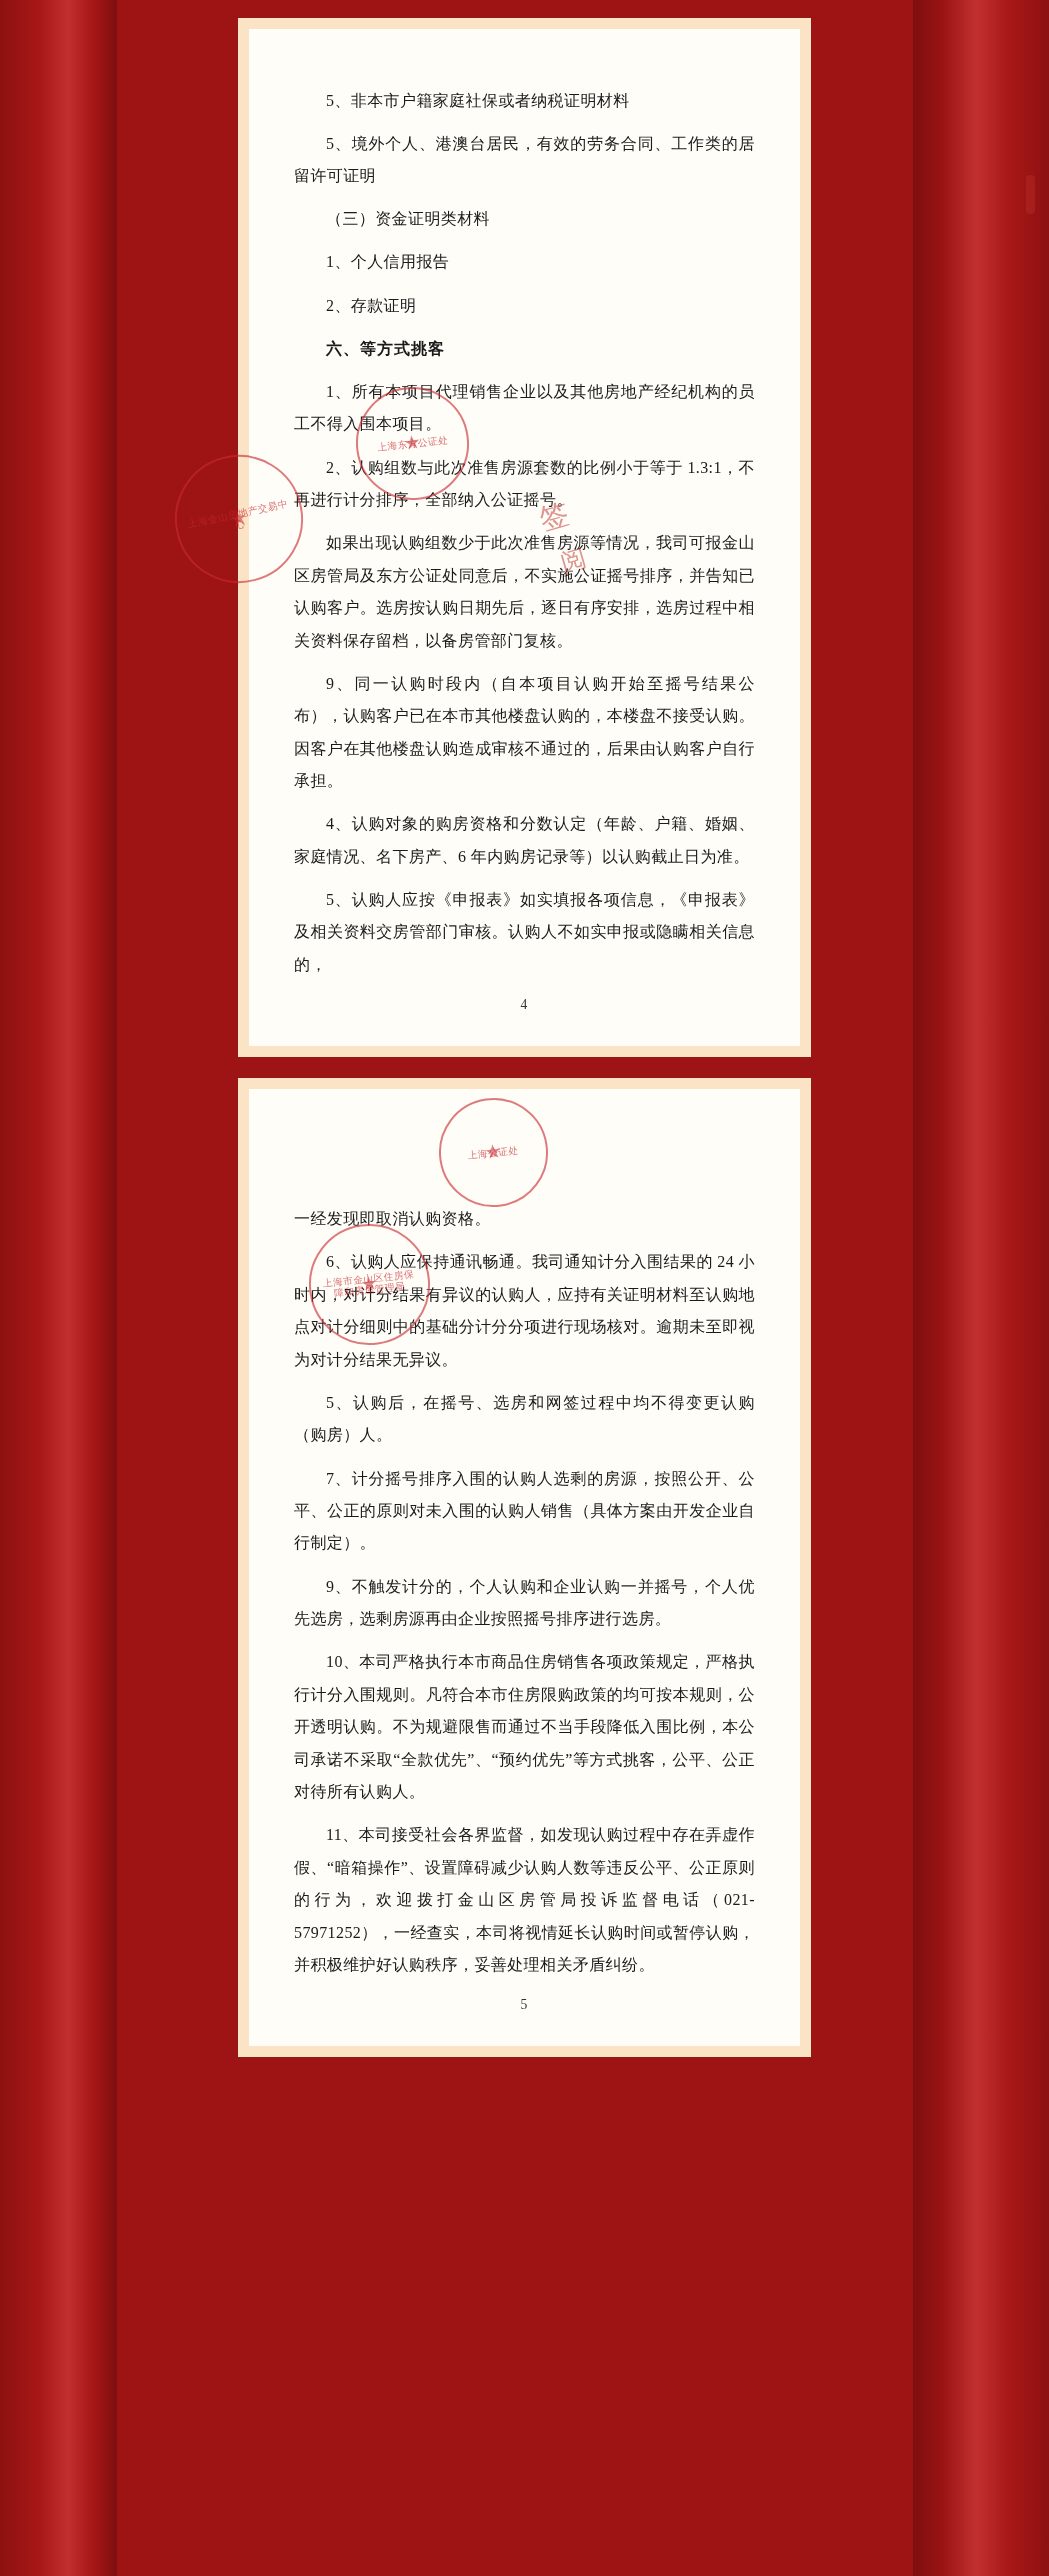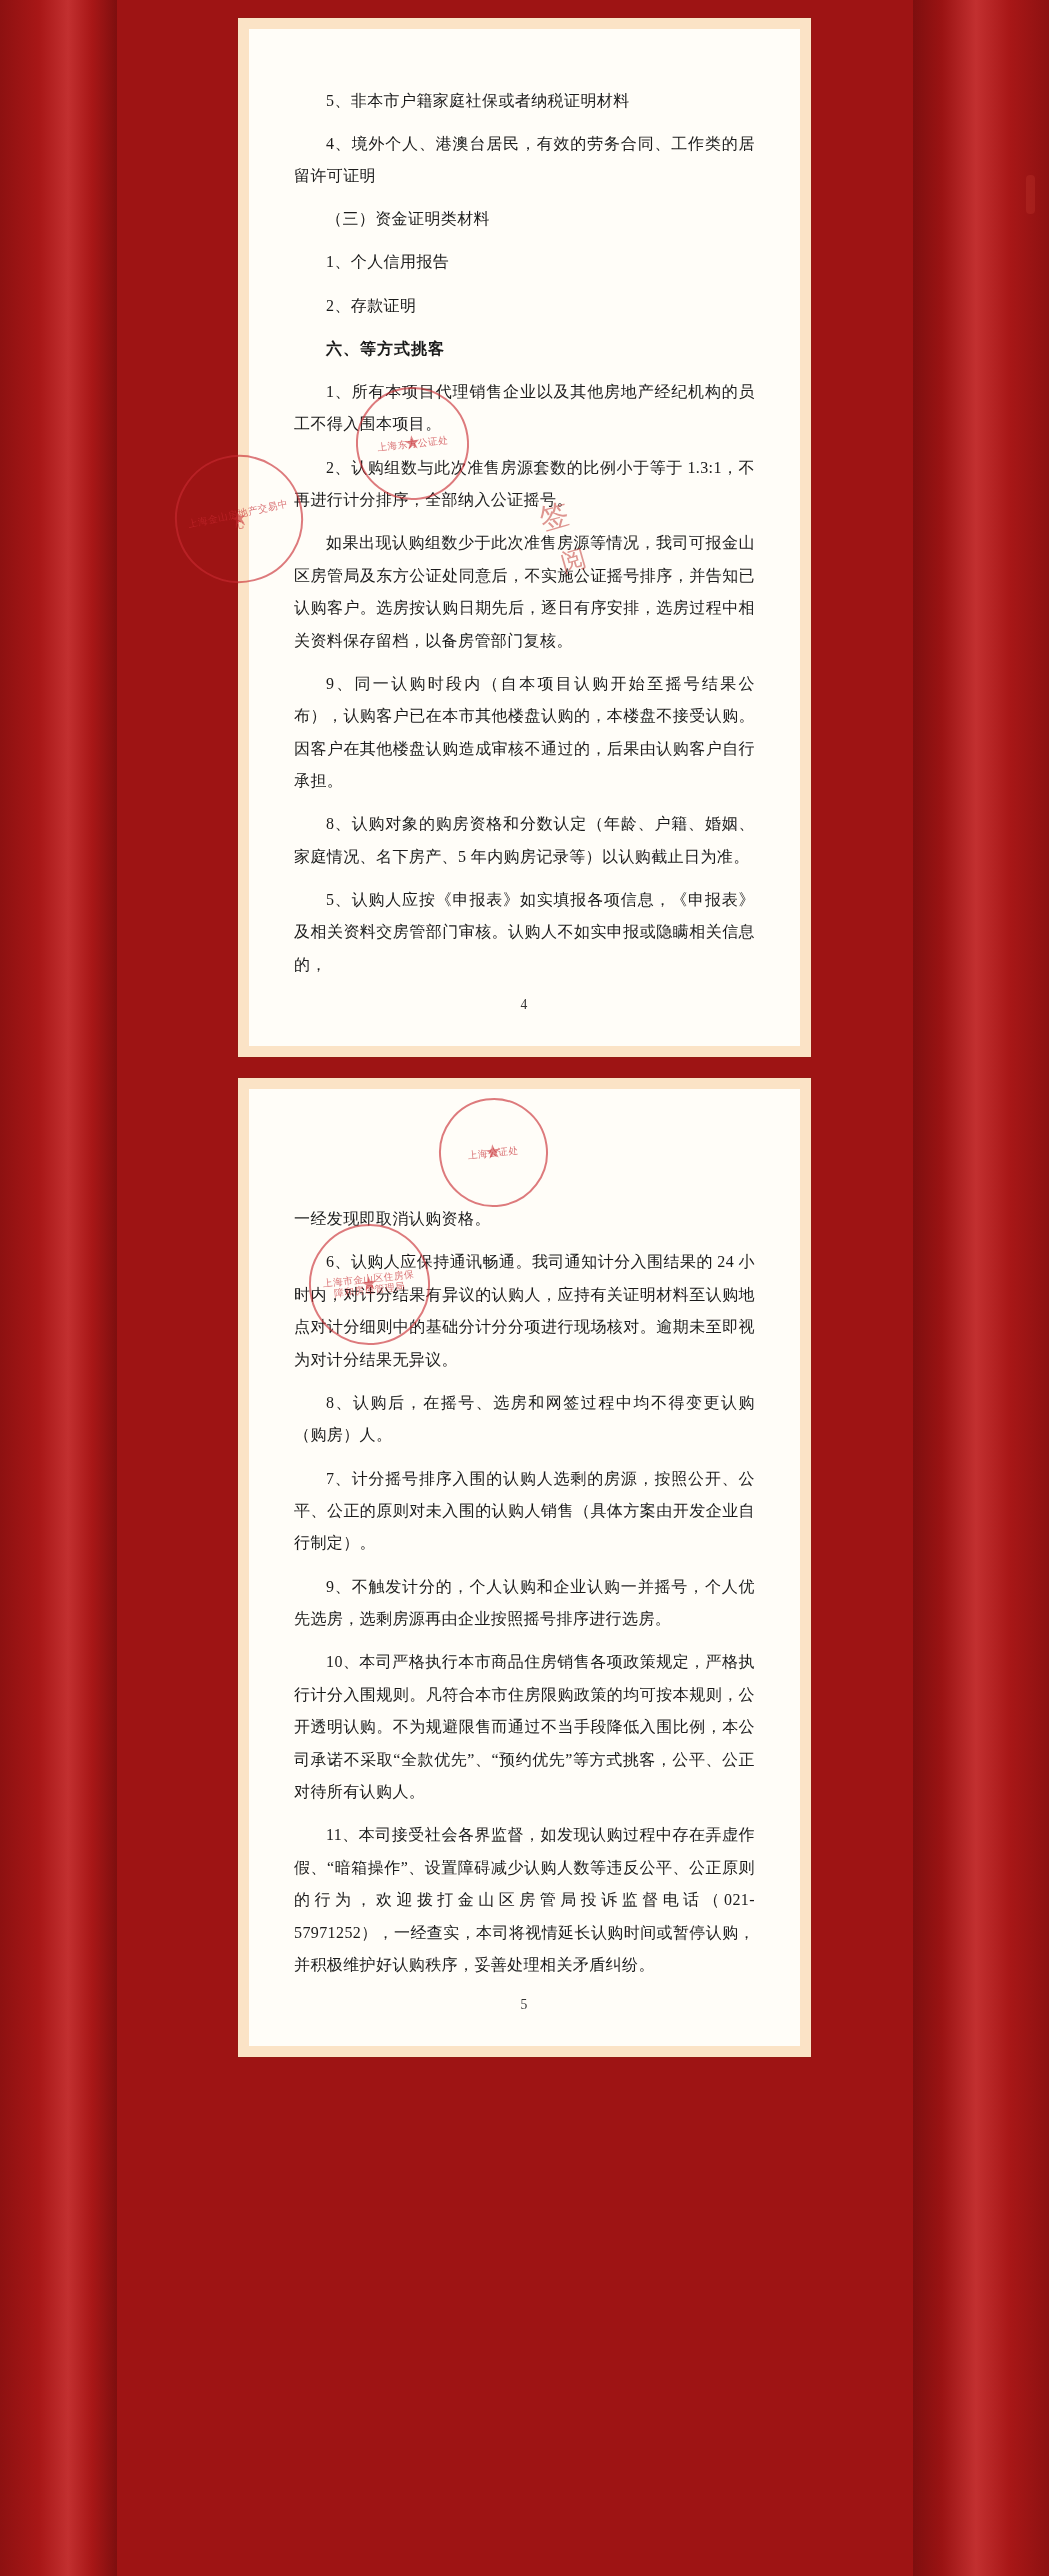--- a/index.html
+++ b/index.html
@@ -135,40 +135,40 @@
 </head>
 <body>
 
 <div class="bg-wrap"></div>
 
 <div class="page-stack">
 
   <div class="doc-page page-1">
     <div class="paper">
       <p class="para indent">5、非本市户籍家庭社保或者纳税证明材料</p>
-      <p class="para indent">4、境外个人、港澳台居民，有效的劳务合同、工作类的居留许可证明</p>
+      <p class="para indent">5、境外个人、港澳台居民，有效的劳务合同、工作类的居留许可证明</p>
       <p class="para indent">（三）资金证明类材料</p>
       <p class="para indent">1、个人信用报告</p>
       <p class="para indent">2、存款证明</p>
       <p class="para heading">六、等方式挑客</p>
       <p class="para indent">1、所有本项目代理销售企业以及其他房地产经纪机构的员工不得入围本项目。</p>
       <p class="para indent">2、认购组数与此次准售房源套数的比例小于等于 1.3:1，不再进行计分排序，全部纳入公证摇号。</p>
       <p class="para indent">如果出现认购组数少于此次准售房源等情况，我司可报金山区房管局及东方公证处同意后，不实施公证摇号排序，并告知已认购客户。选房按认购日期先后，逐日有序安排，选房过程中相关资料保存留档，以备房管部门复核。</p>
       <p class="para indent">9、同一认购时段内（自本项目认购开始至摇号结果公布），认购客户已在本市其他楼盘认购的，本楼盘不接受认购。因客户在其他楼盘认购造成审核不通过的，后果由认购客户自行承担。</p>
-      <p class="para indent">8、认购对象的购房资格和分数认定（年龄、户籍、婚姻、家庭情况、名下房产、5 年内购房记录等）以认购截止日为准。</p>
+      <p class="para indent">4、认购对象的购房资格和分数认定（年龄、户籍、婚姻、家庭情况、名下房产、6 年内购房记录等）以认购截止日为准。</p>
       <p class="para indent">5、认购人应按《申报表》如实填报各项信息，《申报表》及相关资料交房管部门审核。认购人不如实申报或隐瞒相关信息的，</p>
       <div class="page-num">4</div>
     </div>
   </div>
 
   <div class="doc-page page-2">
     <div class="paper">
       <p class="para">一经发现即取消认购资格。</p>
       <p class="para indent">6、认购人应保持通讯畅通。我司通知计分入围结果的 24 小时内，对计分结果有异议的认购人，应持有关证明材料至认购地点对计分细则中的基础分计分分项进行现场核对。逾期未至即视为对计分结果无异议。</p>
-      <p class="para indent">8、认购后，在摇号、选房和网签过程中均不得变更认购（购房）人。</p>
+      <p class="para indent">5、认购后，在摇号、选房和网签过程中均不得变更认购（购房）人。</p>
       <p class="para indent">7、计分摇号排序入围的认购人选剩的房源，按照公开、公平、公正的原则对未入围的认购人销售（具体方案由开发企业自行制定）。</p>
       <p class="para indent">9、不触发计分的，个人认购和企业认购一并摇号，个人优先选房，选剩房源再由企业按照摇号排序进行选房。</p>
       <p class="para indent">10、本司严格执行本市商品住房销售各项政策规定，严格执行计分入围规则。凡符合本市住房限购政策的均可按本规则，公开透明认购。不为规避限售而通过不当手段降低入围比例，本公司承诺不采取“全款优先”、“预约优先”等方式挑客，公平、公正对待所有认购人。</p>
       <p class="para indent">11、本司接受社会各界监督，如发现认购过程中存在弄虚作假、“暗箱操作”、设置障碍减少认购人数等违反公平、公正原则的行为，欢迎拨打金山区房管局投诉监督电话（021-57971252），一经查实，本司将视情延长认购时间或暂停认购，并积极维护好认购秩序，妥善处理相关矛盾纠纷。</p>
       <div class="page-num">5</div>
     </div>
   </div>
 
 </div>
 

